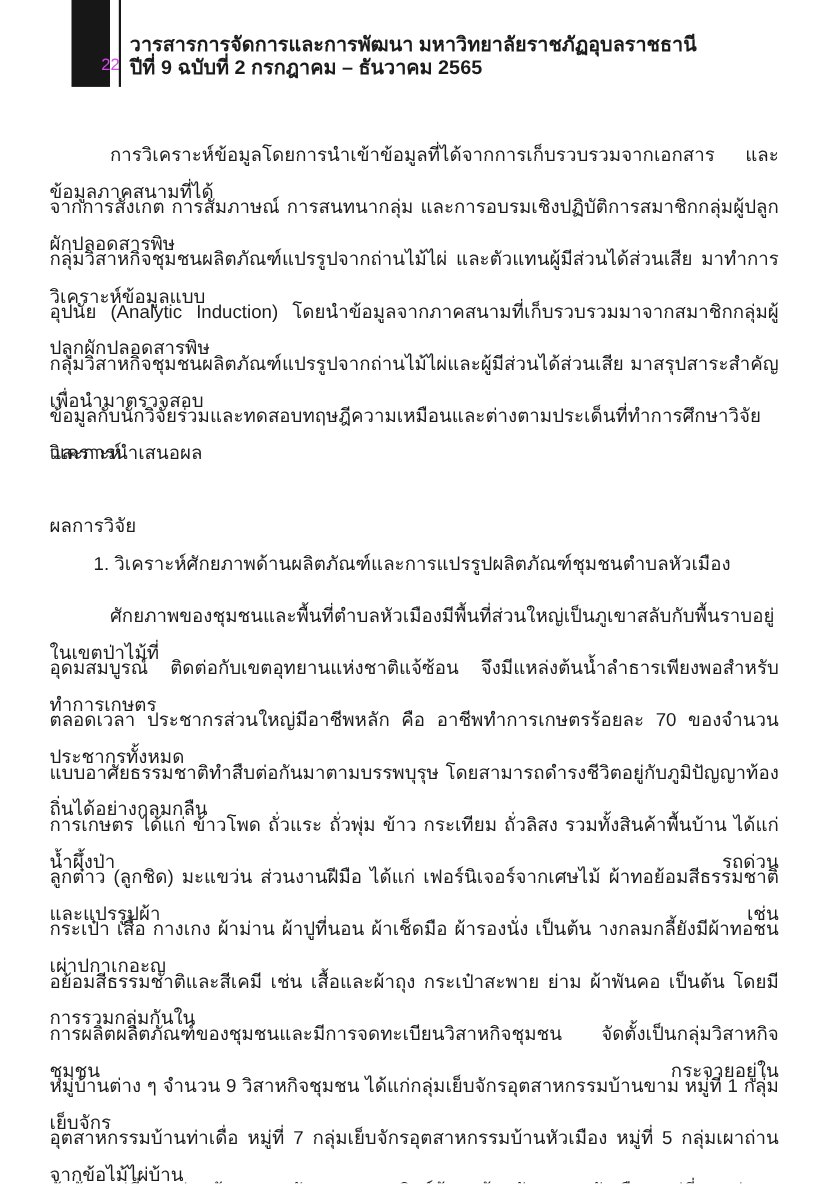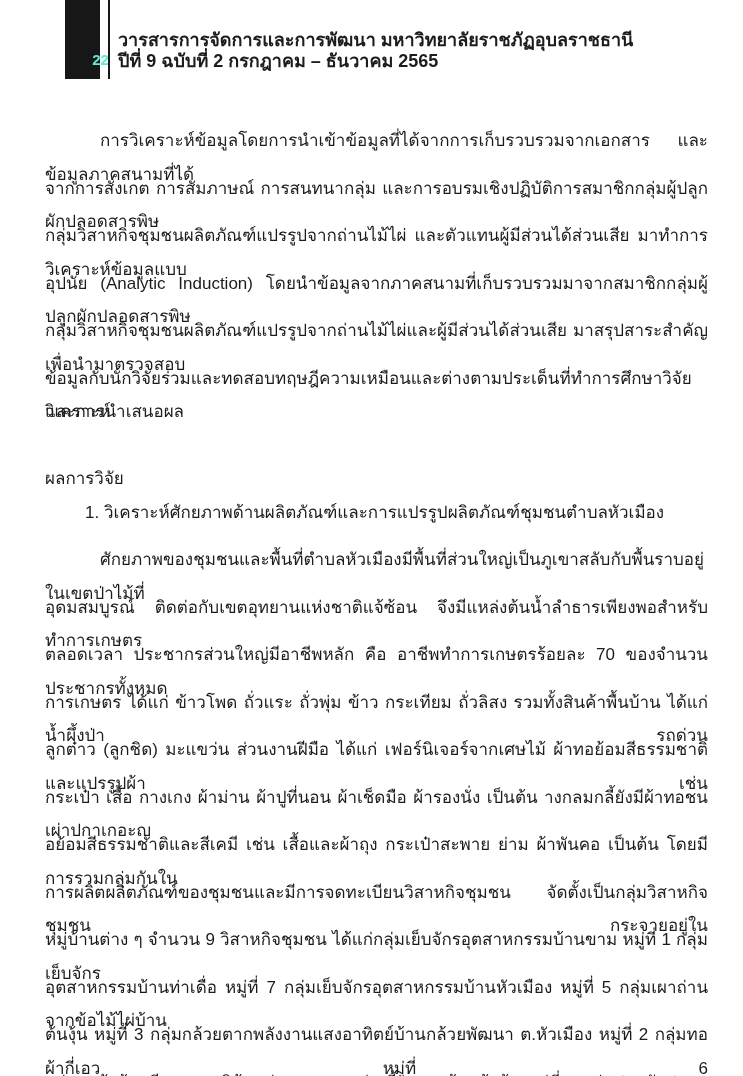--- a/index.html
+++ b/index.html
@@ -18,22 +18,22 @@
     left: 65px; top: 0;
     width: 35px; height: 79px;
     background: #171717;
     display: flex;
     align-items: flex-end;
     justify-content: center;
     box-sizing: border-box;
     padding-bottom: 12px;
   }
   .pagenum-box span {
-    color: #5eead4;
-    font-weight: bold;
+    color: #d946ef;
+    font-weight: normal;
     font-size: 15px;
     line-height: 1;
     margin-left: 36px;
   }
   .header-rule {
     position: absolute;
     left: 108px; top: 0;
     width: 2px; height: 79px;
     background: #171717;
   }
@@ -95,20 +95,21 @@
       <div class="line justify">อุปนัย (Analytic Induction) โดยนำข้อมูลจากภาคสนามที่เก็บรวบรวมมาจากสมาชิกกลุ่มผู้ปลูกผักปลอดสารพิษ</div>
       <div class="line justify">กลุ่มวิสาหกิจชุมชนผลิตภัณฑ์แปรรูปจากถ่านไม้ไผ่และผู้มีส่วนได้ส่วนเสีย มาสรุปสาระสำคัญเพื่อนำมาตรวจสอบ</div>
       <div class="line justify">ข้อมูลกับนักวิจัยร่วมและทดสอบทฤษฎีความเหมือนและต่างตามประเด็นที่ทำการศึกษาวิจัยและการนำเสนอผล</div>
       <div class="line">วิเคราะห์</div>
       <div class="spacer"></div>
       <div class="line bold">ผลการวิจัย</div>
       <div class="line indent-item">1. วิเคราะห์ศักยภาพด้านผลิตภัณฑ์และการแปรรูปผลิตภัณฑ์ชุมชนตำบลหัวเมือง</div>
       <div class="line justify indent-para">ศักยภาพของชุมชนและพื้นที่ตำบลหัวเมืองมีพื้นที่ส่วนใหญ่เป็นภูเขาสลับกับพื้นราบอยู่ในเขตป่าไม้ที่</div>
       <div class="line justify">อุดมสมบูรณ์ ติดต่อกับเขตอุทยานแห่งชาติแจ้ซ้อน จึงมีแหล่งต้นน้ำลำธารเพียงพอสำหรับทำการเกษตร</div>
       <div class="line justify">ตลอดเวลา ประชากรส่วนใหญ่มีอาชีพหลัก คือ อาชีพทำการเกษตรร้อยละ 70 ของจำนวนประชากรทั้งหมด</div>
+      <div class="line justify">แบบอาศัยธรรมชาติทำสืบต่อกันมาตามบรรพบุรุษ โดยสามารถดำรงชีวิตอยู่กับภูมิปัญญาท้องถิ่นได้อย่างกลมกลืน</div>
       <div class="line justify">การเกษตร ได้แก่ ข้าวโพด ถั่วแระ ถั่วพุ่ม ข้าว กระเทียม ถั่วลิสง รวมทั้งสินค้าพื้นบ้าน ได้แก่ น้ำผึ้งป่า รถด่วน</div>
       <div class="line justify">ลูกต๋าว (ลูกชิด) มะแขว่น ส่วนงานฝีมือ ได้แก่ เฟอร์นิเจอร์จากเศษไม้ ผ้าทอย้อมสีธรรมชาติและแปรรูปผ้า เช่น</div>
       <div class="line justify">กระเป๋า เสื้อ กางเกง ผ้าม่าน ผ้าปูที่นอน ผ้าเช็ดมือ ผ้ารองนั่ง เป็นต้น างกลมกลี้ยังมีผ้าทอชนเผ่าปกาเกอะญ</div>
       <div class="line justify">อย้อมสีธรรมชาติและสีเคมี เช่น เสื้อและผ้าถุง กระเป๋าสะพาย ย่าม ผ้าพันคอ เป็นต้น โดยมีการรวมกลุ่มกันใน</div>
       <div class="line justify">การผลิตผลิตภัณฑ์ของชุมชนและมีการจดทะเบียนวิสาหกิจชุมชน จัดตั้งเป็นกลุ่มวิสาหกิจชุมชน กระจายอยู่ใน</div>
       <div class="line justify">หมู่บ้านต่าง ๆ จำนวน 9 วิสาหกิจชุมชน ได้แก่กลุ่มเย็บจักรอุตสาหกรรมบ้านขาม หมู่ที่ 1 กลุ่มเย็บจักร</div>
       <div class="line justify">อุตสาหกรรมบ้านท่าเดื่อ หมู่ที่ 7 กลุ่มเย็บจักรอุตสาหกรรมบ้านหัวเมือง หมู่ที่ 5 กลุ่มเผาถ่านจากข้อไม้ไผ่บ้าน</div>
       <div class="line justify">ต้นงุ้น หมู่ที่ 3 กลุ่มกล้วยตากพลังงานแสงอาทิตย์บ้านกล้วยพัฒนา ต.หัวเมือง หมู่ที่ 2 กลุ่มทอผ้ากี่เอว หมู่ที่ 6</div>
       <div class="line justify">กลุ่มทอผ้าย้อมสีธรรมชาติบ้านทุ่งยาง ม.6 กลุ่มเลี้ยงแพะบ้านต้นงุ้น หมู่ที่ 3 กลุ่มปลูกผักปลอดสารพิษ หมู่ที่ 6 ซึ่ง</div>
       <div class="line justify">กลุ่มที่มีการดำเนินงานอย่างต่อเนื่องคือกลุ่มวิสาหกิจชุมชนการปลูกผักปลอดสารพิษและกลุ่มวิสาหกิจชุมชนการ</div>

